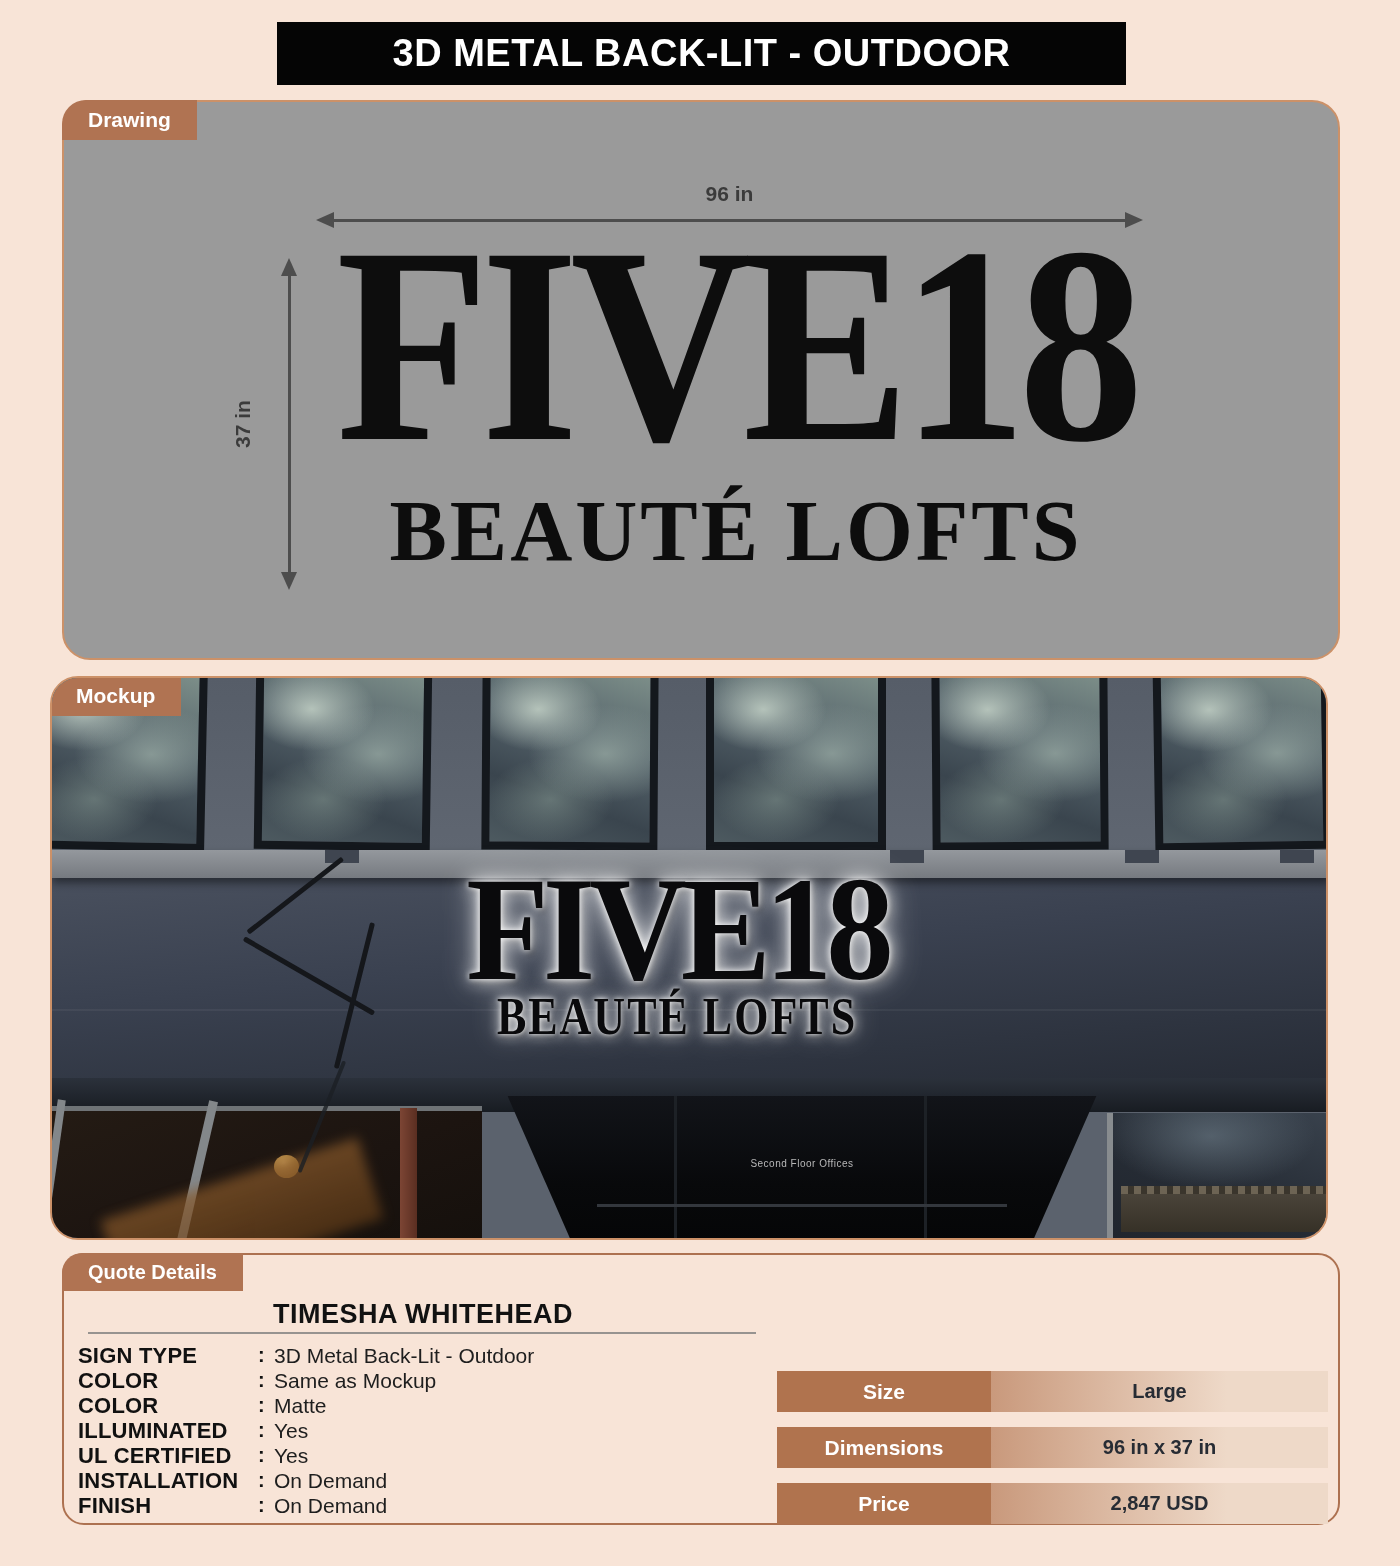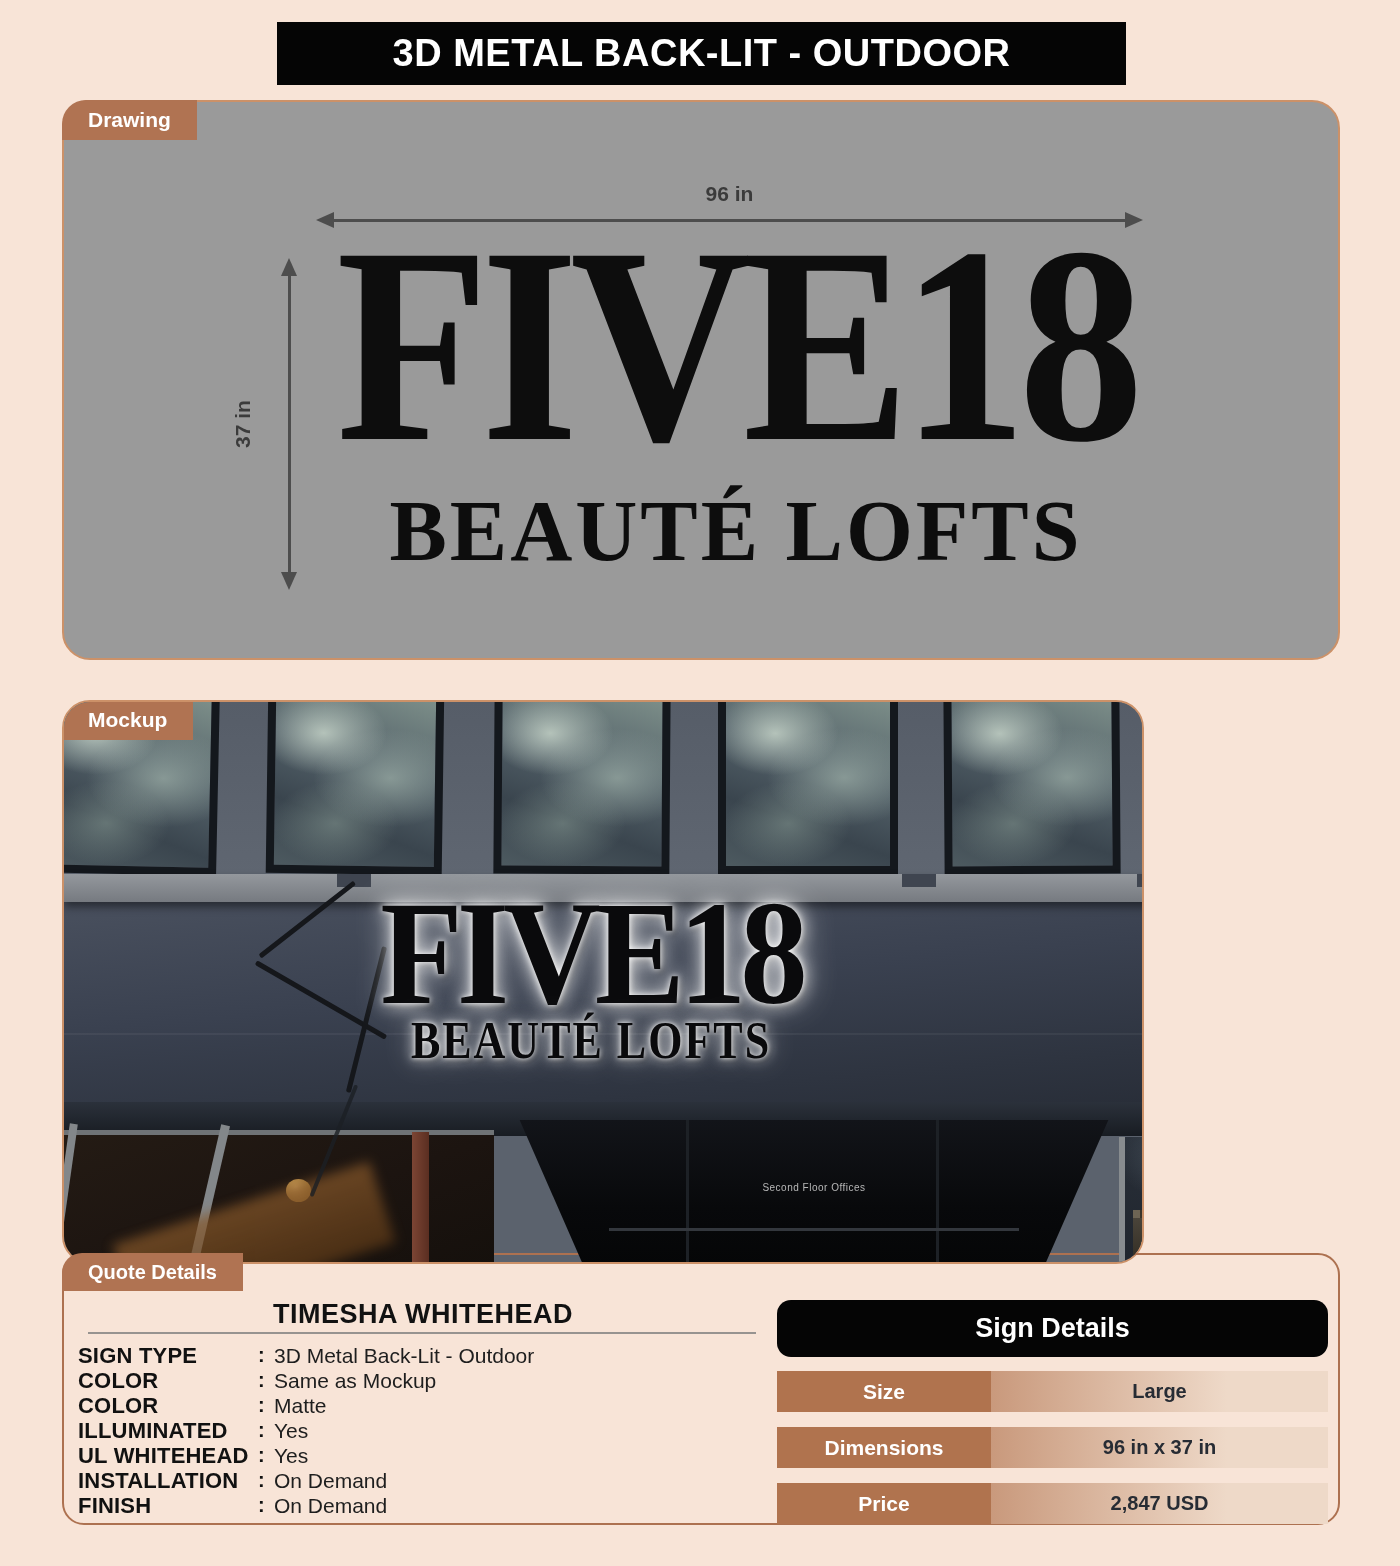--- a/index.html
+++ b/index.html
@@ -27,22 +27,22 @@
   .varrow:before{top:-16px;border-bottom:18px solid #4d4d4d;}
   .varrow:after{bottom:-16px;border-top:18px solid #4d4d4d;}
   .varrow-label{left:154px;top:172px;height:300px;width:50px;display:flex;align-items:center;justify-content:center;
                 writing-mode:vertical-rl;transform:rotate(180deg);}
   .d-sign1{left:170px;right:100px;top:118px;text-align:center;font-family:"Liberation Serif","DejaVu Serif",serif;font-weight:bold;
            font-size:250px;line-height:1;letter-spacing:-8px;color:#0d0d0d;transform:scaleY(1.12);}
   .d-sign2{left:170px;right:100px;top:386px;text-align:center;font-family:"Liberation Serif","DejaVu Serif",serif;font-weight:bold;
            font-size:86px;line-height:1;letter-spacing:3px;color:#0d0d0d;}
 
   
-  .mockup{left:62px;top:676px;width:1082px;height:564px;border:2px solid #cc9168;border-radius:28px;box-sizing:border-box;
-          overflow:hidden;background:#5b626d;margin-top:24px;}
+  .mockup{left:50px;top:676px;width:1278px;height:564px;border:2px solid #cc9168;border-radius:28px;box-sizing:border-box;
+          overflow:hidden;background:#5b626d;}
   .m-upper{left:0;top:0;width:1278px;height:172px;background:linear-gradient(#565d68,#5f6671);}
   .win{position:absolute;top:-14px;height:186px;border:8px solid #14181d;box-sizing:border-box;background:
        radial-gradient(90px 60px at 30% 22%, rgba(196,210,199,.85), rgba(196,210,199,0) 70%),
        radial-gradient(110px 70px at 72% 48%, rgba(158,176,168,.7), rgba(158,176,168,0) 70%),
        radial-gradient(90px 60px at 38% 75%, rgba(136,155,148,.55), rgba(136,155,148,0) 70%),
        linear-gradient(200deg,#7e908a 0%,#54626a 40%,#3a454e 70%,#4d5a60 100%);}
   .m-ledge{left:0;top:172px;width:1278px;height:28px;background:linear-gradient(#94989d,#767a80);box-shadow:0 5px 9px rgba(0,0,0,.45);z-index:3;}
   .notch{position:absolute;top:0;width:34px;height:13px;background:#3f4550;}
   .m-fascia{left:0;top:200px;width:1278px;height:212px;background:linear-gradient(175deg,#49505e 0%,#3a4150 40%,#2e3440 75%,#262b35 100%);}
   .m-fascia:after{content:"";position:absolute;left:0;top:62%;width:100%;height:2px;background:rgba(255,255,255,.05);}
@@ -185,39 +185,36 @@
       <span class="q-label">COLOR</span>
       <span class="q-colon">:</span>
       <span class="q-value">Matte</span>
     </div>
     <div class="q-row">
       <span class="q-label">ILLUMINATED</span>
       <span class="q-colon">:</span>
       <span class="q-value">Yes</span>
     </div>
     <div class="q-row">
-      <span class="q-label">UL WHITEHEAD</span>
+      <span class="q-label">UL CERTIFIED</span>
       <span class="q-colon">:</span>
       <span class="q-value">Yes</span>
     </div>
     <div class="q-row">
       <span class="q-label">INSTALLATION</span>
       <span class="q-colon">:</span>
       <span class="q-value">On Demand</span>
     </div>
     <div class="q-row">
       <span class="q-label">FINISH</span>
       <span class="q-colon">:</span>
       <span class="q-value">On Demand</span>
     </div>
   </div>
 
-  <div class="abs p-header">
-    <span>Sign Details</span>
-  </div>
 
   <div class="abs p-row" style="top:116px;">
     <div class="p-label">Size</div>
     <div class="p-value">Large</div>
   </div>
   <div class="abs p-row" style="top:172px;">
     <div class="p-label">Dimensions</div>
     <div class="p-value">96 in x 37 in</div>
   </div>
   <div class="abs p-row" style="top:228px;">

